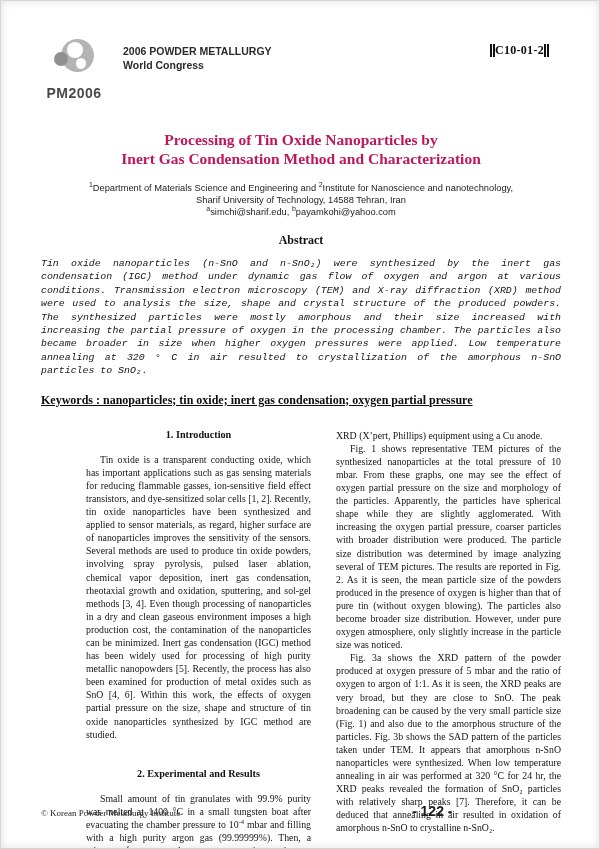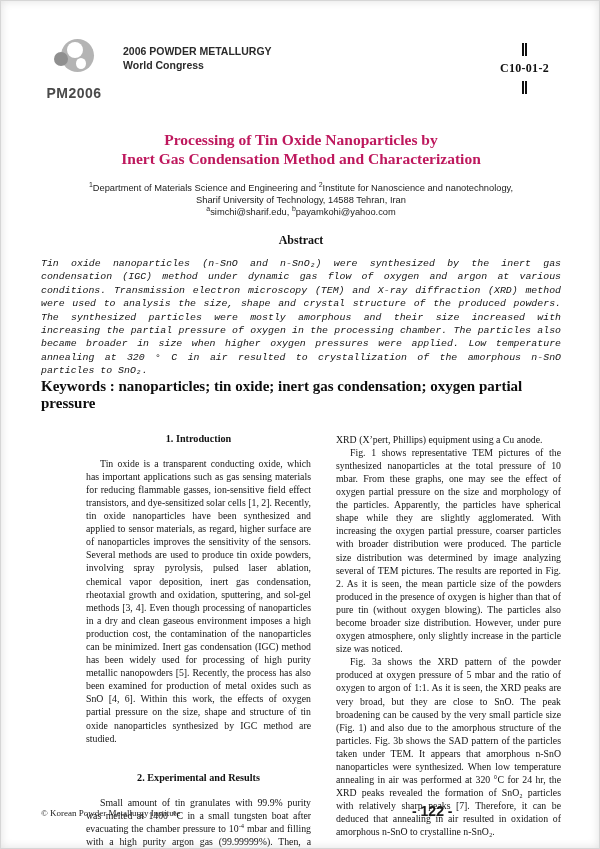--- a/index.html
+++ b/index.html
@@ -56,22 +56,22 @@
     flex: 1;
     margin-left: 20px;
     font-family: "Liberation Sans", sans-serif;
     font-weight: bold;
     font-size: 10.5px;
     color: #2b2b2b;
     line-height: 13.5px;
     padding-top: 6px;
   }
   .paper-code-block {
-    display: flex; align-items: center; gap: 5px;
-    padding-top: 4px; margin-right: 12px; flex-direction: column;
+    display: flex; align-items: center; 
+    padding-top: 4px; margin-right: 12px;
   }
   .code-bar {
     width: 5px; height: 13px;
     background: linear-gradient(to right, #111 0 2px, #fff 2px 3px, #111 3px 5px);
   }
   .paper-code {
     font-weight: bold; font-size: 12px; color: #111111;
     letter-spacing: 0.3px;
   }
 
@@ -90,21 +90,21 @@
   
   .abstract-heading { text-align: center; margin-top: 15px; font-size: 12px; font-weight: bold; }
   .abstract-text {
     margin-top: 9px;
     font-style: italic;
     font-size: 9.9px; line-height: 13.4px;
     text-align: justify;
     color: #151515;
     font-family: Liberation Mono, monospace;
   }
-  .keywords-line { font-size: 15px; font-weight: bold; color: #0d0d0d; }
+  .keywords-line { margin-top: 15px; font-size: 12px; font-weight: bold; color: #0d0d0d; text-decoration: underline; }
 
   
   .columns { display: flex; gap: 25px; margin-top: 21px; margin-left: 45px; }
   .col { width: 255px; }
   .section-heading { text-align: center; font-size: 10.2px; font-weight: bold; margin-bottom: 13px; }
   .body-para {
     font-size: 9.8px; line-height: 13.1px;
     text-align: justify; color: #131313;
   }
   .indent { text-indent: 14px; }

